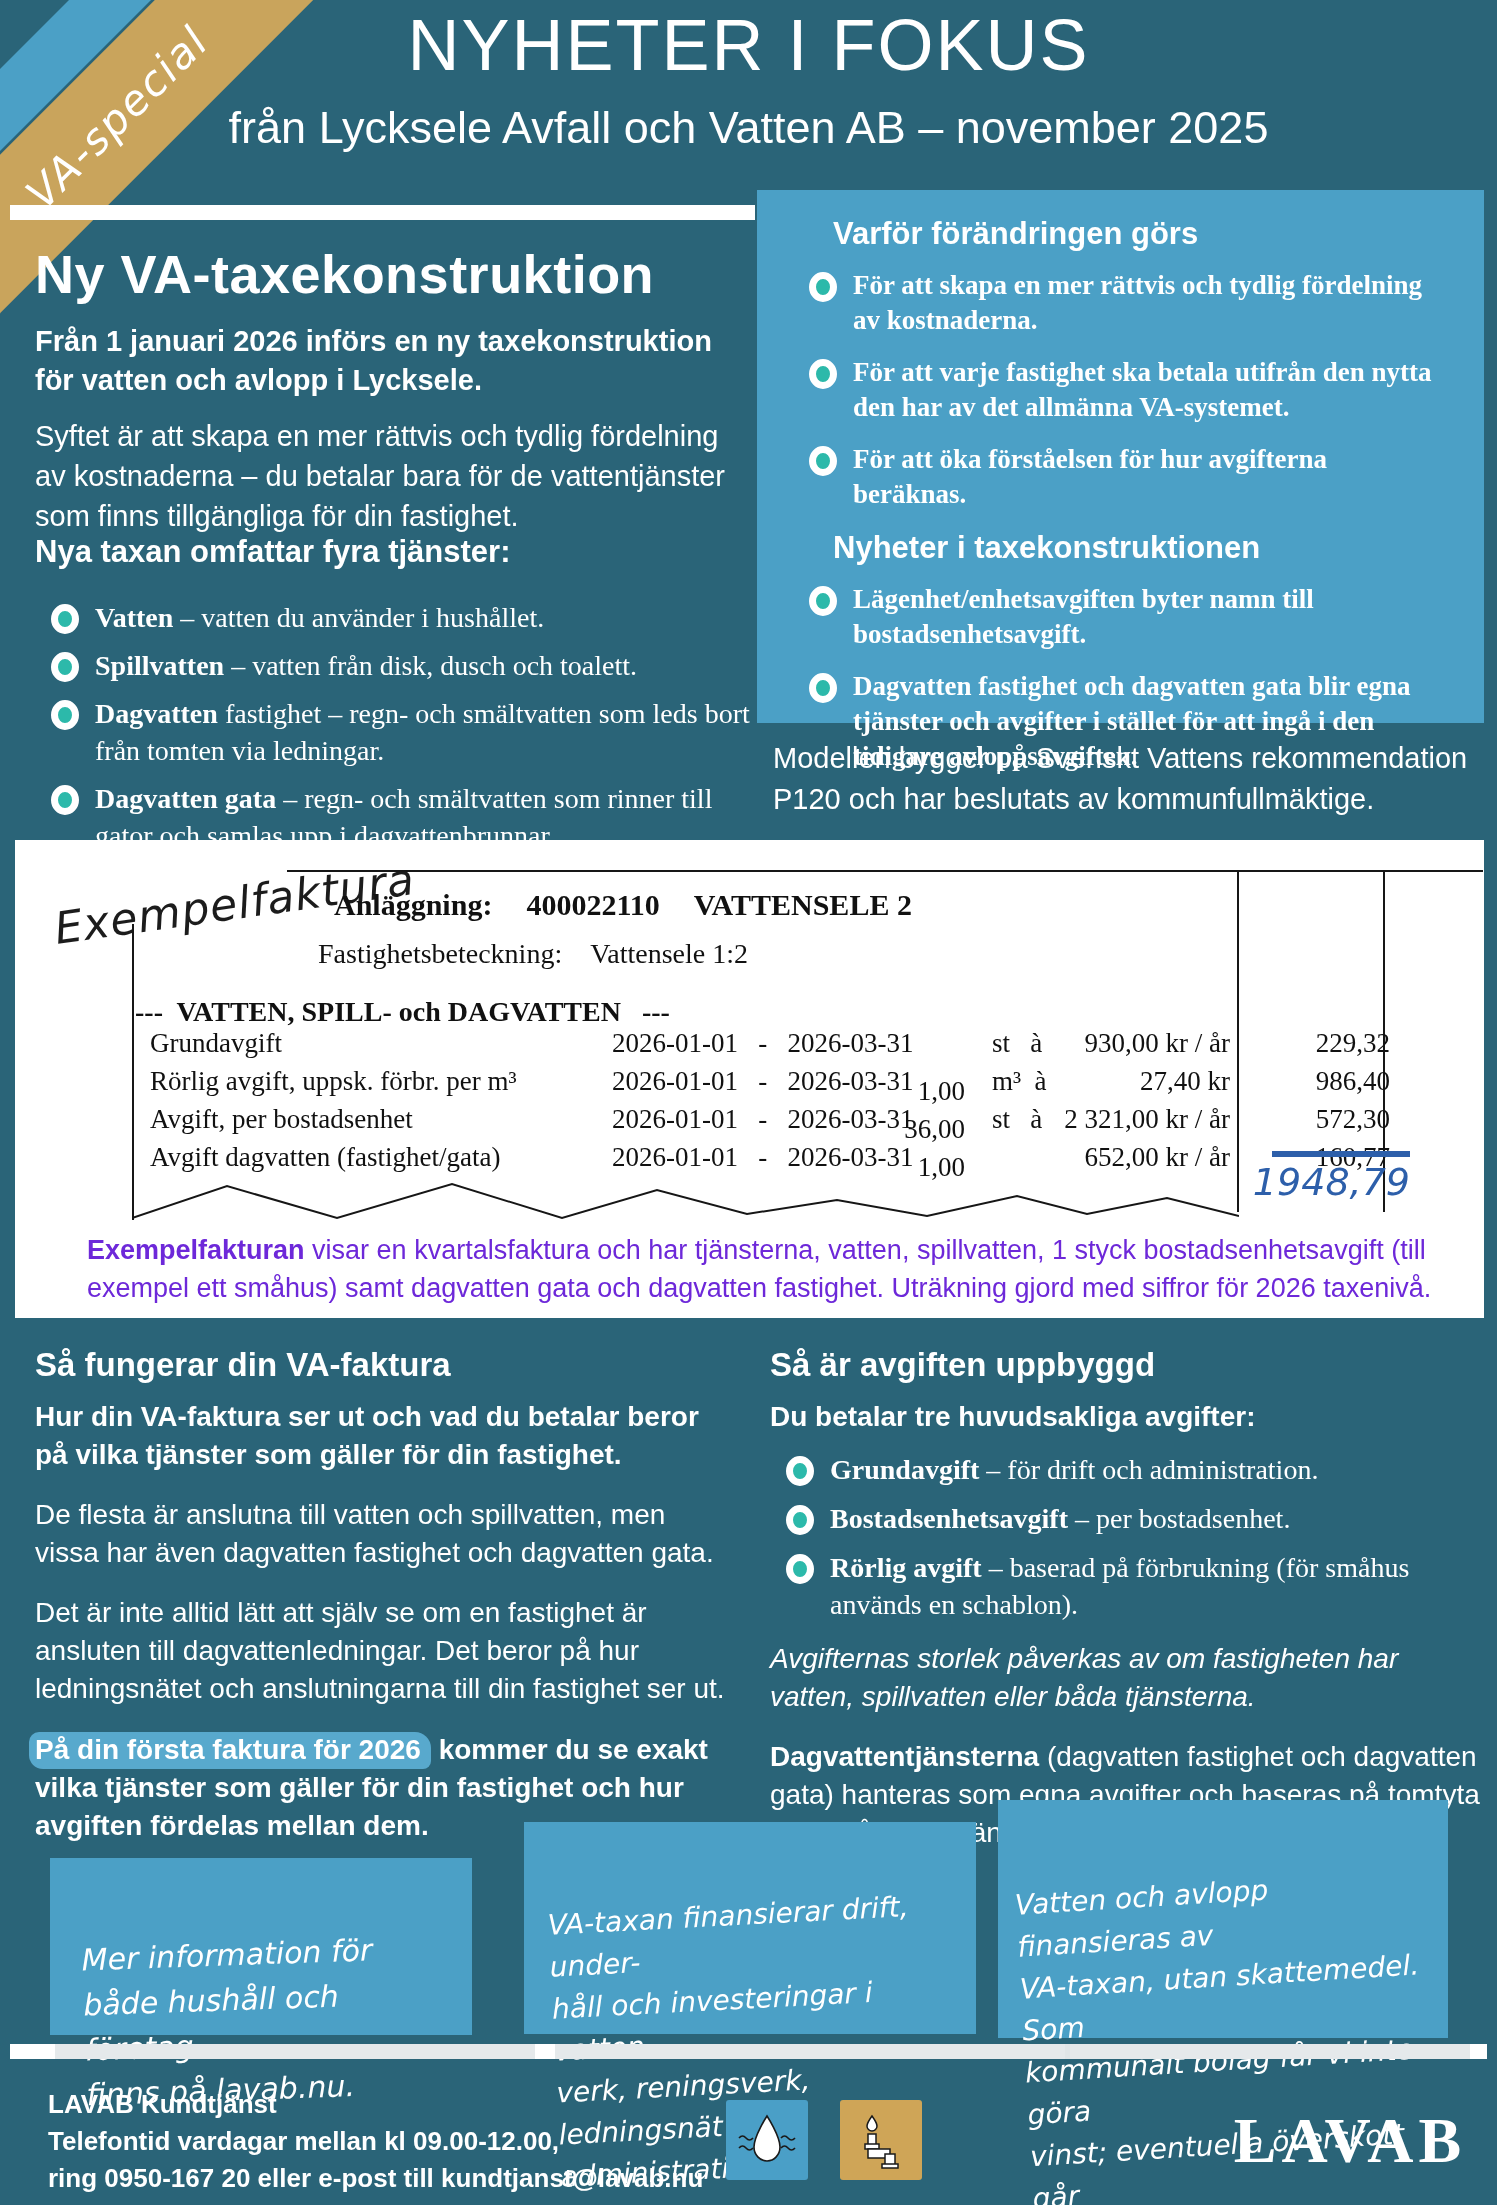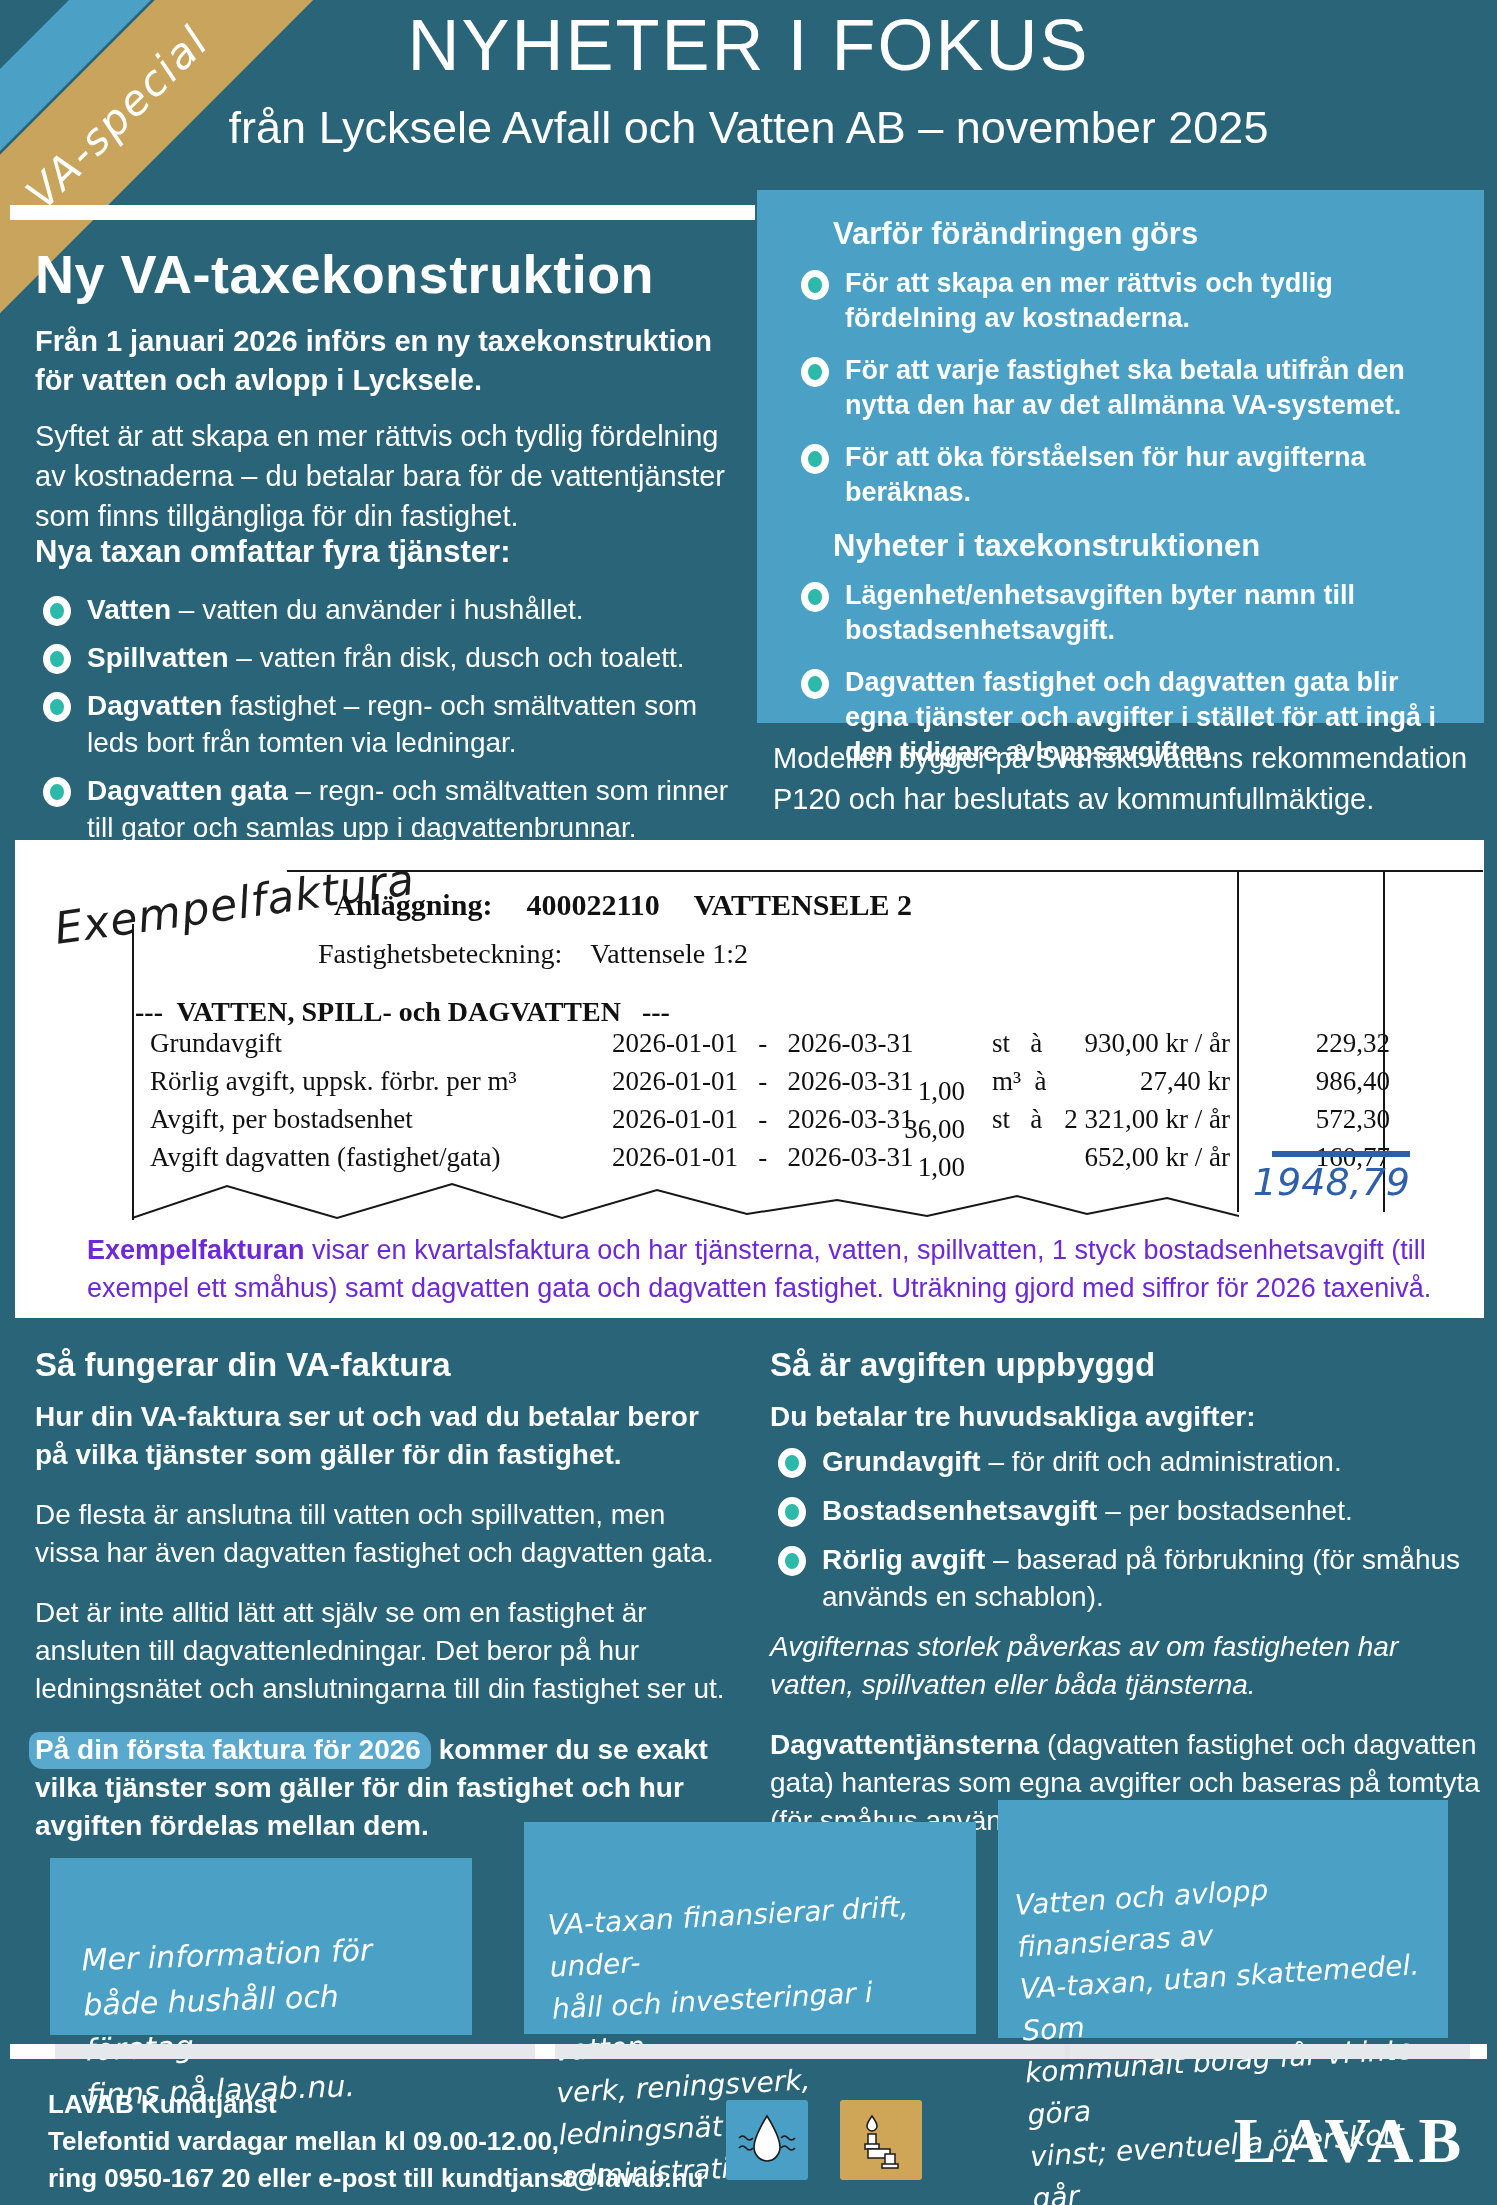--- a/index.html
+++ b/index.html
@@ -22,21 +22,21 @@
   .hdr-sub{position:absolute;left:0;right:0;top:102px;text-align:center;font-size:45px;font-weight:400;}
   .white-bar{position:absolute;left:10px;top:205px;width:745px;height:15px;background:#fff;}
   
   .b{font-weight:700;}
   .col-left{position:absolute;left:35px;width:700px;}
   .h1{font-size:54px;font-weight:700;letter-spacing:0.5px;}
   .lead{font-size:29px;font-weight:700;line-height:1.35;}
   .body-t{font-size:29px;line-height:1.38;margin-top:16px;}
   .sub-h{font-size:31px;font-weight:700;}
   
-  .blist{list-style:none;margin:8px;padding:0;}
+  .blist{list-style:none;margin:16px;padding:0;font-family:Liberation Serif, serif;}
   .blist li{display:flex;gap:16px;margin-bottom:11px;font-size:28px;line-height:1.32;}
   .bullet-icon{flex:0 0 auto;width:14px;height:16px;border-radius:50%;
     background:#2cb9aa;border:7px solid #fff;margin-top:4px;}
   
   .why-box{position:absolute;left:757px;top:190px;width:727px;height:533px;
     background:#4ba0c6;box-sizing:border-box;padding:26px 30px 10px 36px;}
   .why-box .sub-h{margin:0 0 14px 40px;}
   .why-box .blist li{font-size:27px;font-weight:700;line-height:1.3;margin-bottom:17px;}
   .model-note{position:absolute;left:773px;top:738px;width:720px;font-size:29px;line-height:1.4;}
   

